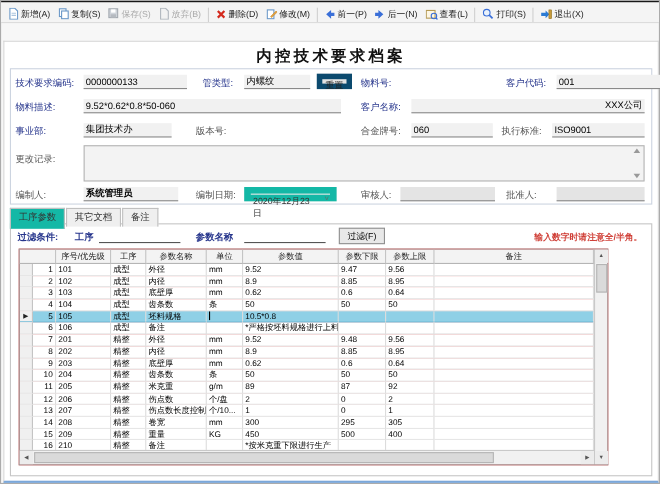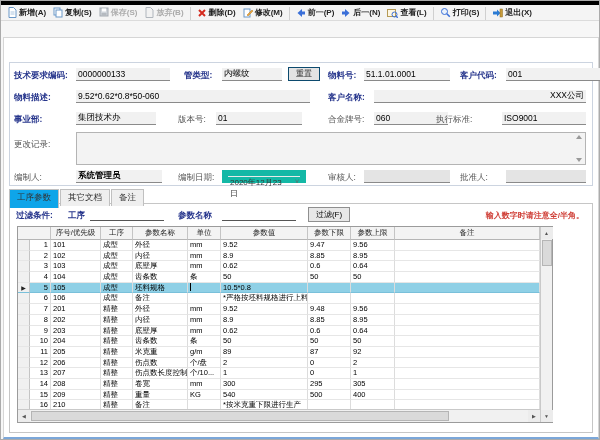--- a/index.html
+++ b/index.html
@@ -10,48 +10,48 @@
   
   .titlebar { height:15px; display:flex; align-items:center; gap:4px; padding-left:4px; background:#fafafa; }
   .titlebar .title { font-size:8.5px; color:#222; }
   .win-controls { margin-left:auto; display:flex; height:15px; }
   .win-btn { width:28px; display:flex; align-items:center; justify-content:center; color:#444; }
   .min-glyph { width:8px; height:1px; background:#444; display:inline-block; }
   .max-glyph { width:8px; height:7px; border:1px solid #444; display:inline-block; }
   .close-glyph { font-size:10px; line-height:10px; }
 
   
-  .toolbar { height:20px; display:flex; align-items:flex-end; gap:1px; padding:0 3px; background:#f4f4f4; border-top:4px solid #000000; border-bottom:1px solid #dcdcdc;font-weight:bold; }
+  .toolbar { height:20px; display:flex; align-items:flex-end; gap:1px; padding:0 3px; background:#f4f4f4; border-top:1px solid #000000; border-bottom:1px solid #dcdcdc; }
   .tbtn { display:flex; align-items:center; gap:2px; padding:2px 3px; font-size:8px; color:#222; white-space:nowrap; cursor:default; }
   .tbtn.disabled { color:#aaa; }
   .tsep { width:1px; height:13px; background:#d0d0d0; margin:0 2px; }
   .icon svg { display:block; }
 
   
   .content { position:absolute; left:2px; top:36px; width:596px; height:402px; background:#fff; border:1px solid #d6d6d6; border-bottom:2px solid #7ba7d9; }
   .page-title { position:absolute; top:4px; left:0; width:100%; text-align:center; font-family:"Liberation Serif","DejaVu Serif",serif; font-size:14px; font-weight:bold; letter-spacing:3px; color:#111; }
 
   
   .formbox { position:absolute; left:5px; top:24px; width:584px; height:124px; border:1px solid #ccd4e0; background:#fff; }
-  .lbl { position:absolute; font-size:8.5px; color:#26358c; font-weight:bold; white-space:nowrap; }
+  .lbl { position:absolute; font-size:8.5px; color:#26358c; font-weight:normal; white-space:nowrap; }
   .lbl.gray { color:#555; font-weight:normal; }
   .fld { position:absolute; height:13px; background:#f1f1f1; border:none; border-bottom:1px solid #8a8a8a; font-size:8.5px; padding:0 2px; color:#000; font-family:inherit; }
   .fld.disabled { background:#e4e4e4; }
-  .mini-btn { position:absolute; height:14px; background:#e3e3e3; border:1px solid #0c4a6e; font-size:8px; text-align:center; line-height:12px; color:#222; cursor:default; }
+  .mini-btn { position:absolute; height:14px; background:#e3e3e3; border:5px solid #0c4a6e; font-size:8px; text-align:center; line-height:12px; color:#222; cursor:default; }
   .memo { position:absolute; background:#f3f3f3; border:1px solid #b4b4b4; resize:none; font-family:inherit; }
   .memo-arrow { position:absolute; width:0; height:0; border-left:3px solid transparent; border-right:3px solid transparent; }
   .memo-arrow.up { border-bottom:4px solid #999; }
   .memo-arrow.down { border-top:4px solid #999; }
   .combo { position:absolute; height:13px; background:#e9e9e9; border:6px solid #14b8a6; font-size:8px; padding:1px 12px 0 2px; color:#333; }
   .combo .arrow { position:absolute; right:1px; top:2px; font-size:7px; color:#666; }
 
   
   .tabs { position:absolute; left:5px; top:151px; display:flex; z-index:3; }
   .tab { padding:2px 7px; font-size:8.5px; border:1px solid #c0c0c0; border-bottom:none; background:#efefef; color:#333; margin-right:1px; cursor:default; }
-  .tab.active { background:#0ea5e9; position:relative; padding-bottom:4px; margin-bottom:-2px; }
+  .tab.active { background:#14b8a6; position:relative; padding-bottom:4px; margin-bottom:-2px; }
 
   .tabpage { position:absolute; left:5px; top:165px; width:584px; height:230px; border:1px solid #c6c6c6; background:#fff; }
 
   
   .filter-lbl { position:absolute; top:6px; font-size:8.5px; color:#26358c; font-weight:bold; white-space:nowrap; }
   .filter-input { position:absolute; top:4px; height:13px; background:transparent; border:none; border-bottom:1px solid #555; font-size:8.5px; padding:0 2px; }
   .filter-btn { position:absolute; top:3px; height:15px; background:#e8e8e8; border:1px solid #8f8f8f; font-size:8px; line-height:13px; text-align:center; cursor:default; }
   .warning { position:absolute; top:6px; right:8px; font-size:8px; color:#d04038; font-weight:bold; }
 
   
@@ -184,44 +184,43 @@
           <svg width="11" height="10">
             <path d="M1 3.5 H5 V1.5 L8.5 5 L5 8.5 V6.5 H1 z" fill="#2b7bd4"></path>
             <rect x="8" y="1" width="2.5" height="8" fill="#c79b3b" stroke="#8f6d20" stroke-width="0.5"></rect>
           </svg>
         </span>
       <span>退出(X)</span>
     </div>
   </div>
 
   <div class="content">
+    <div class="page-title">内控技术要求档案</div>
 
     <div class="formbox">
       <span class="lbl" style="left:4px;top:7px">技术要求编码:</span>
       <input class="fld" style="left: 66px; top: 5px; width: 94px;" value="0000000133">
       <span class="lbl" style="left:174px;top:7px">管类型:</span>
       <input class="fld" style="left: 212px; top: 5px; width: 60px;" value="内螺纹">
       <button class="mini-btn" style="left:278px;top:4px;width:32px">重置</button>
       <span class="lbl" style="left:318px;top:7px">物料号:</span>
-      <input class="fld" style="left: 354px; top: 5px; width: 86px;" value="51.1.01.0001">
       <span class="lbl" style="left:450px;top:7px">客户代码:</span>
       <input class="fld" style="left: 496px; top: 5px; width: 96px;" value="001">
 
       <span class="lbl" style="left:4px;top:29px">物料描述:</span>
       <input class="fld" style="left: 66px; top: 27px; width: 234px;" value="9.52*0.62*0.8*50-060">
       <span class="lbl" style="left:318px;top:29px">客户名称:</span>
       <input class="fld" style="left: 364px; top: 27px; width: 212px; text-align: right;" value="XXX公司">
 
       <span class="lbl" style="left:4px;top:51px">事业部:</span>
       <input class="fld" style="left: 66px; top: 49px; width: 80px;" value="集团技术办">
       <span class="lbl gray" style="left:168px;top:51px">版本号:</span>
-      <input class="fld" style="left: 206px; top: 49px; width: 86px;" value="01">
       <span class="lbl gray" style="left:318px;top:51px">合金牌号:</span>
       <input class="fld" style="left: 364px; top: 49px; width: 74px;" value="060">
-      <span class="lbl gray" style="left:426px;top:51px">执行标准:</span>
+      <span class="lbl gray" style="left:446px;top:51px">执行标准:</span>
       <input class="fld" style="left: 492px; top: 49px; width: 84px;" value="ISO9001">
 
       <span class="lbl gray" style="left:4px;top:76px">更改记录:</span>
       <textarea class="memo" style="left: 66px; top: 69px; width: 510px; height: 33px;"></textarea>
       <span class="memo-arrow up" style="left:566px;top:72px"></span>
       <span class="memo-arrow down" style="left:566px;top:95px"></span>
 
       <span class="lbl gray" style="left:4px;top:109px">编制人:</span>
       <input class="fld" style="left: 66px; top: 107px; width: 86px; font-weight: bold;" value="系统管理员">
       <span class="lbl gray" style="left:168px;top:109px">编制日期:</span>
@@ -429,21 +428,21 @@
                 <div class="tcell c8">305</div>
                 <div class="tcell c9"></div>
               </div>
               <div class="trow">
                 <div class="tcell c0"></div>
                 <div class="tcell c1">15</div>
                 <div class="tcell c2">209</div>
                 <div class="tcell c3">精整</div>
                 <div class="tcell c4">重量</div>
                 <div class="tcell c5">KG</div>
-                <div class="tcell c6">540</div>
+                <div class="tcell c6">450</div>
                 <div class="tcell c7">500</div>
                 <div class="tcell c8">400</div>
                 <div class="tcell c9"></div>
               </div>
               <div class="trow">
                 <div class="tcell c0"></div>
                 <div class="tcell c1">16</div>
                 <div class="tcell c2">210</div>
                 <div class="tcell c3">精整</div>
                 <div class="tcell c4">备注</div>

